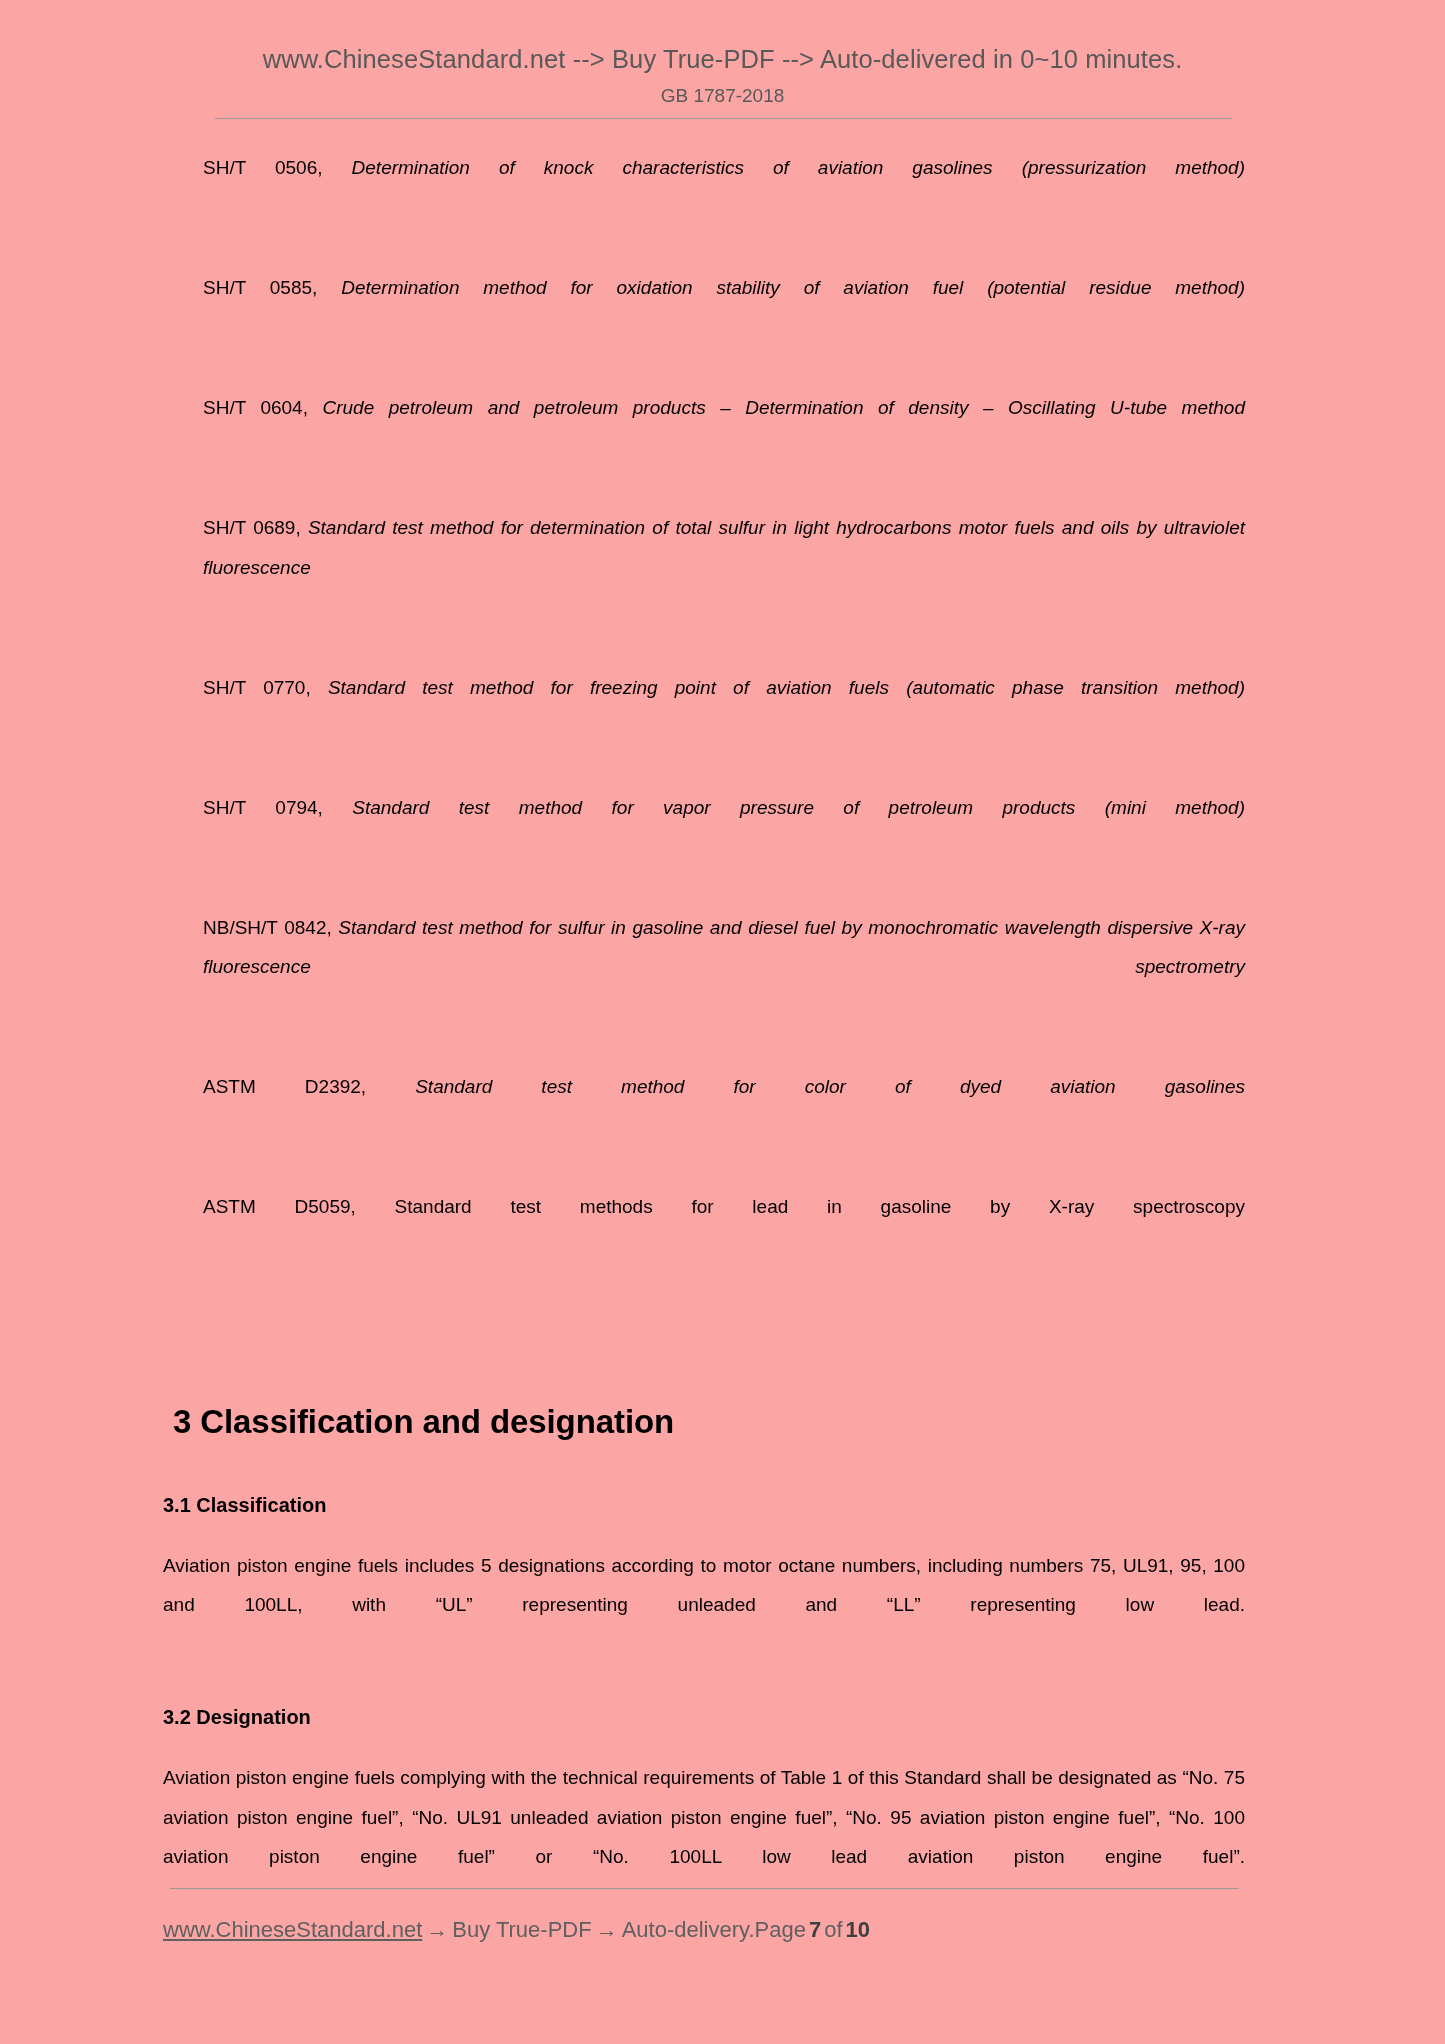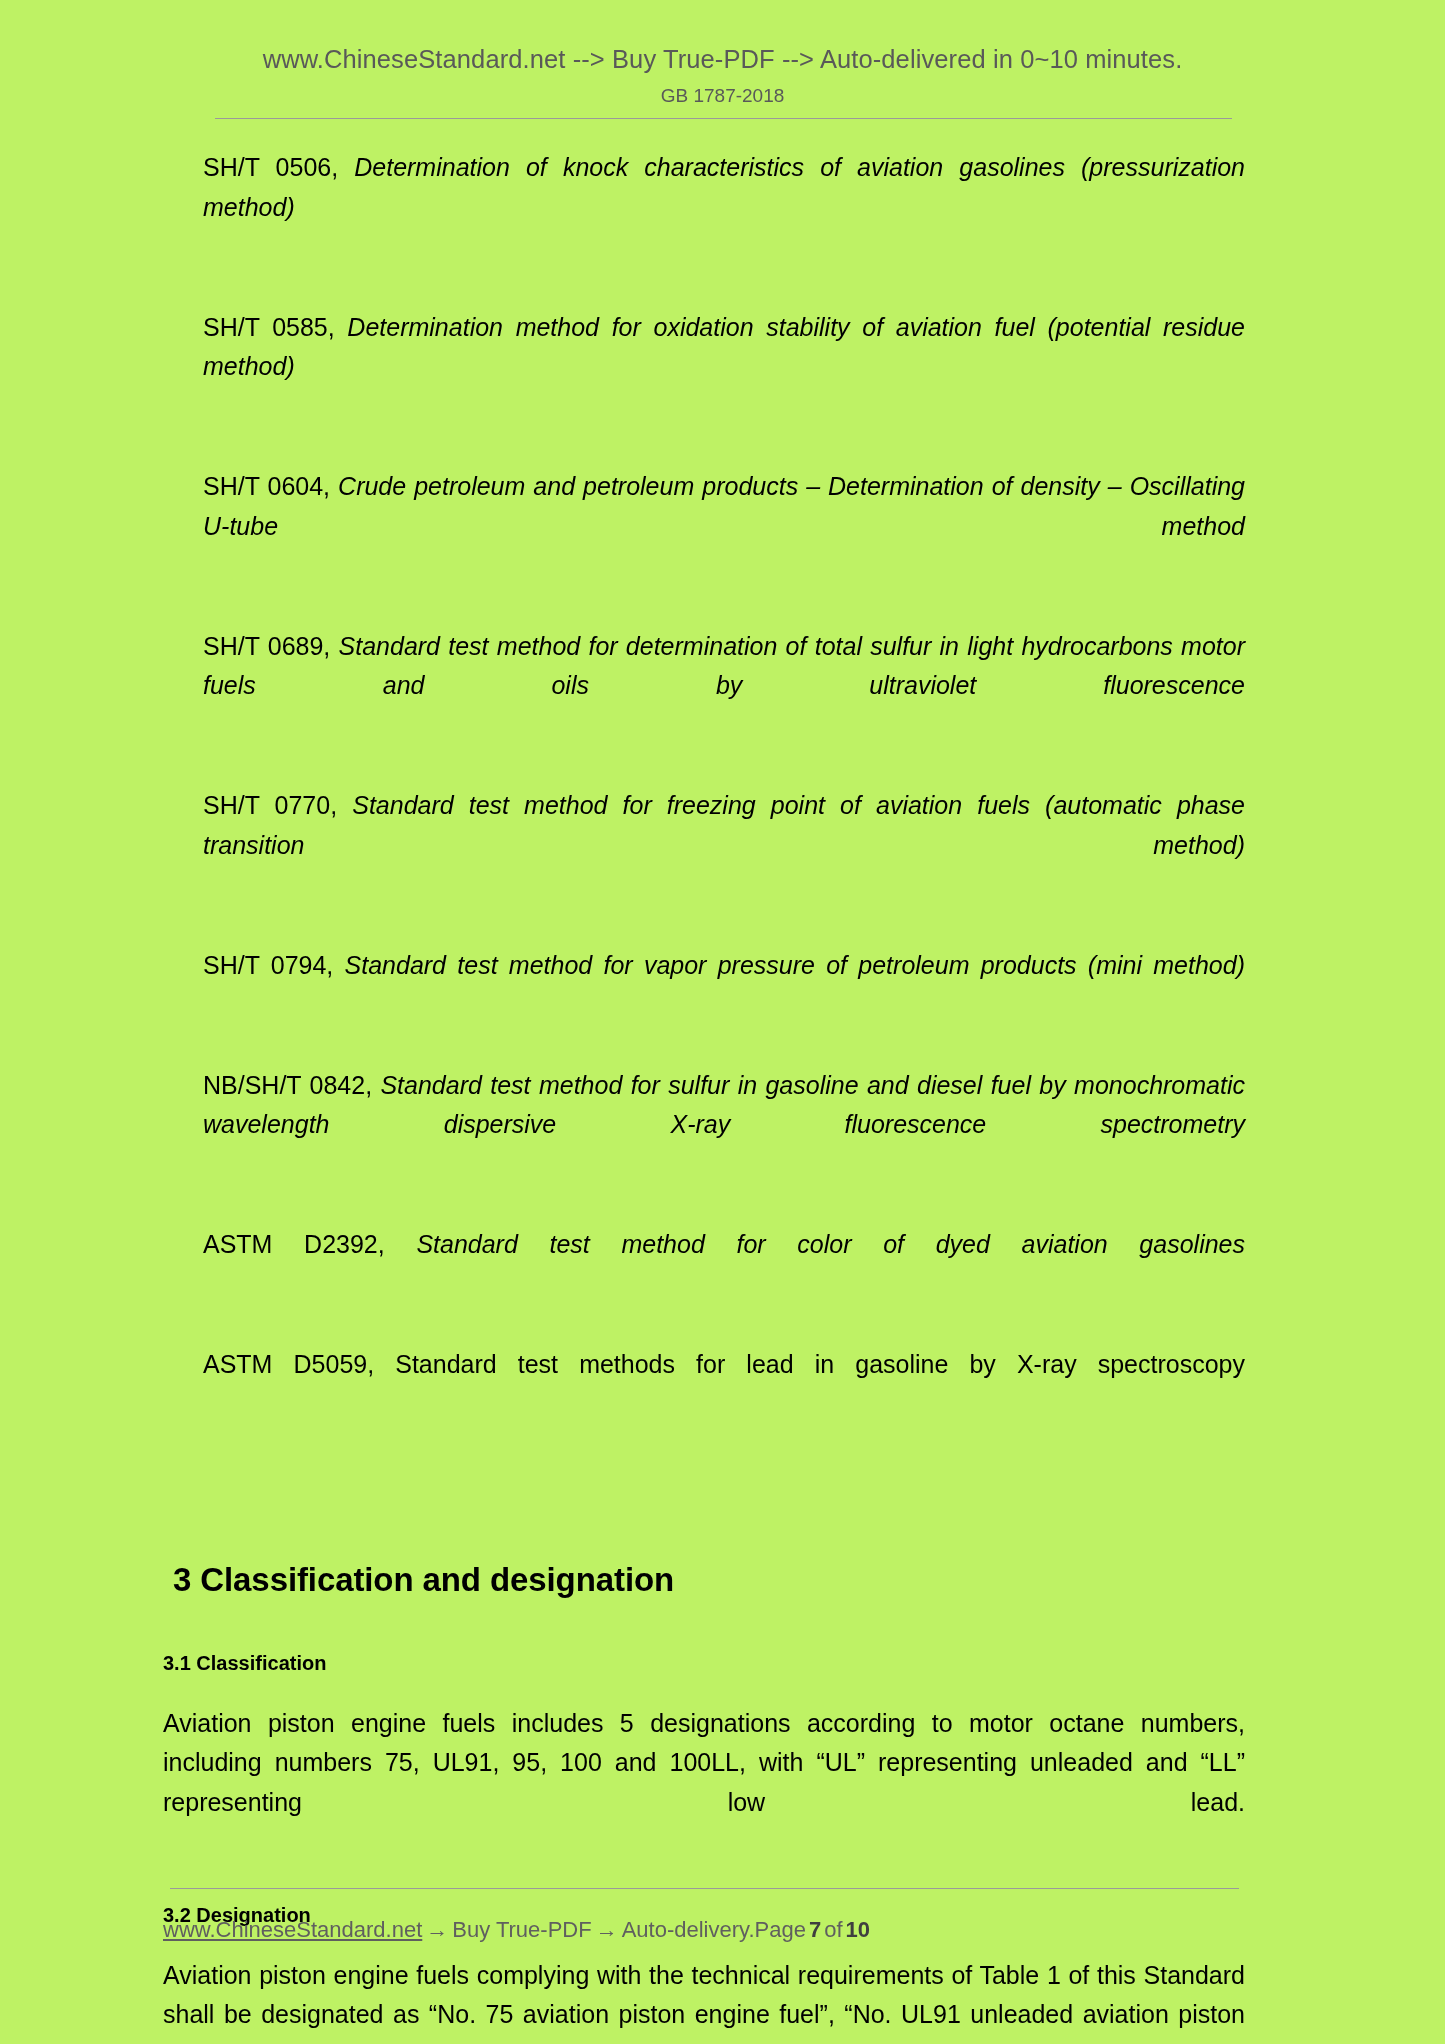--- a/index.html
+++ b/index.html
@@ -8,21 +8,21 @@
     background: #ffffff;
   }
   body {
     font-family: "Liberation Sans", sans-serif;
     color: #000000;
   }
   .page {
     position: relative;
     width: 1445px;
     height: 2044px;
-    background: #bef264;
+    background: #fca5a5;
     overflow: hidden;
     box-sizing: border-box;
   }
 
   
   .header {
     position: absolute;
     left: 0;
     top: 0;
     width: 1445px;
@@ -55,21 +55,21 @@
   
   .content {
     position: absolute;
     left: 163px;
     top: 148px;
     width: 1082px;
   }
 
   p {
     margin: 0;
-    font-size: 25px;
+    font-size: 19px;
     line-height: 39.5px;
     text-align: justify;
     text-justify: inter-word;
     color: #000000;
   }
 
   
   .ref {
     margin-left: 40px;
     width: 1042px;

